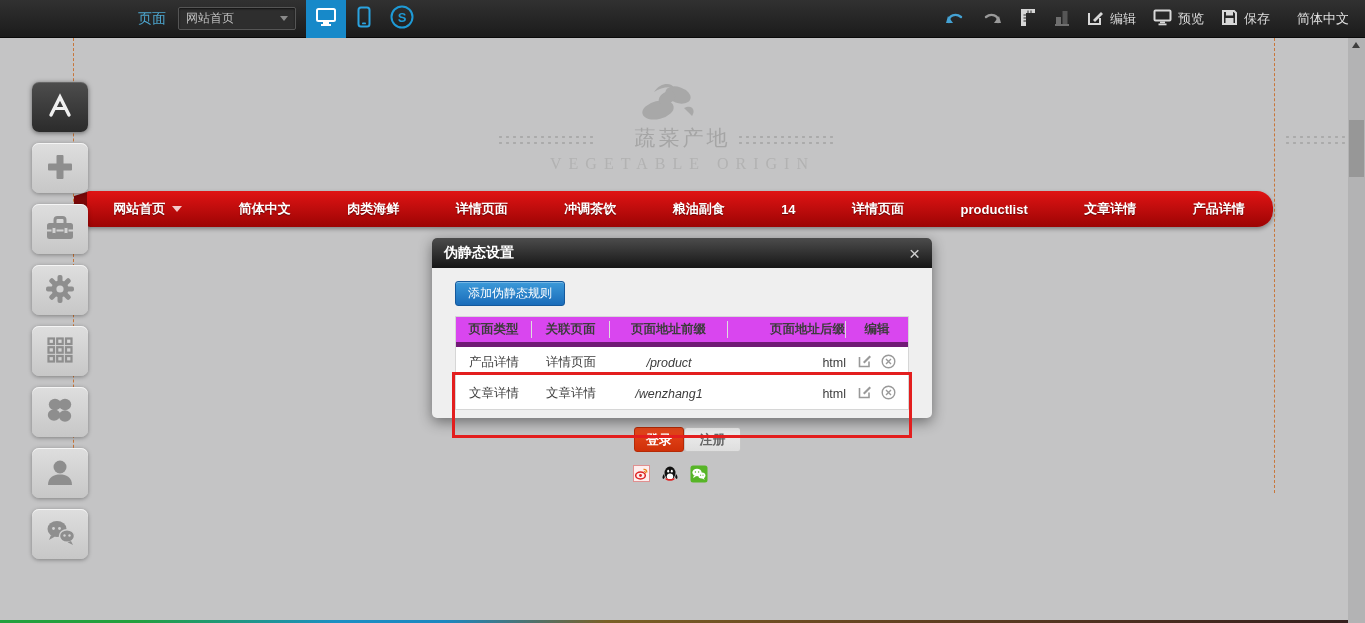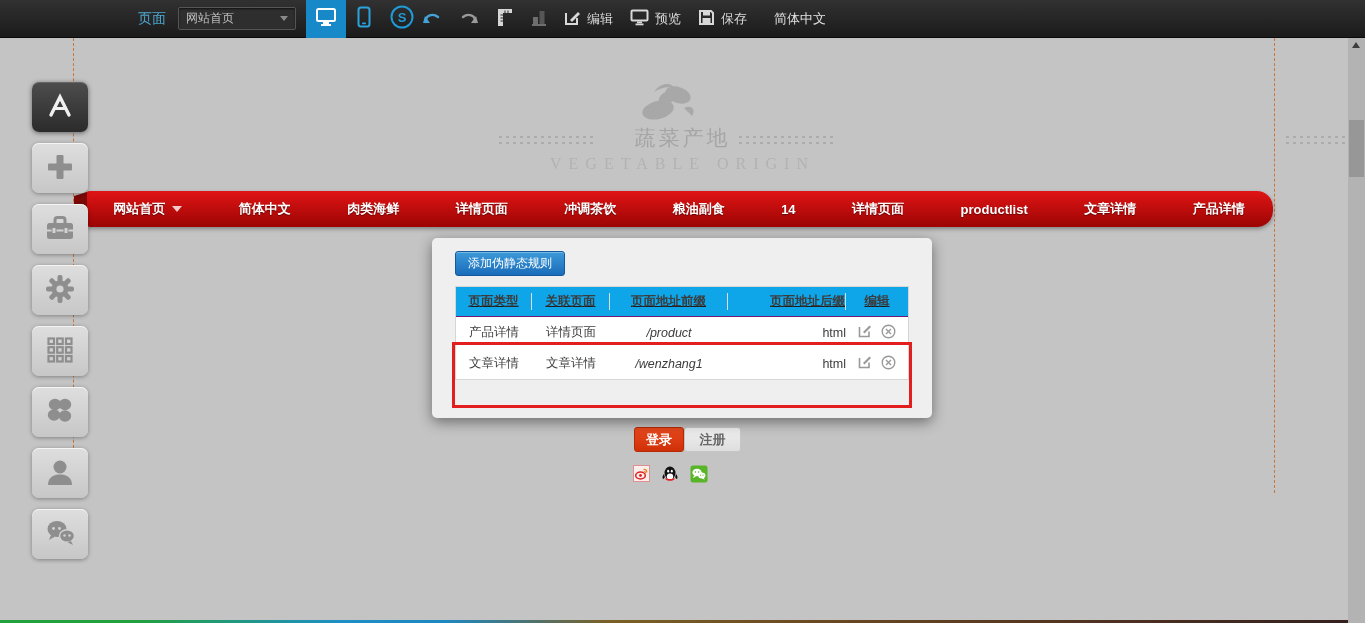--- a/index.html
+++ b/index.html
@@ -2,21 +2,21 @@
 <html><head>
 <meta charset="utf-8">
 <style>
   * { margin:0; padding:0; box-sizing:border-box; }
   body { font-family:"Liberation Sans","DejaVu Sans",sans-serif; }
   .screen { position:relative; width:1365px; height:623px; overflow:hidden; background:#c4c4c5; }
 
   
   .toolbar { position:absolute; top:0; left:0; width:100%; height:38px;
     background:linear-gradient(#313131,#1b1b1b); border-bottom:1px solid #0a0a0a;
-    display:flex; align-items:center; z-index:20; }
+    display:flex; align-items:center; justify-content:space-between; z-index:20; }
   .tb-left { display:flex; align-items:center; height:100%; padding-left:138px; }
   .page-label { color:#4da6cf; font-size:14px; margin-right:12px; }
   .page-select { width:118px; height:23px; background:#2e2e2e; border:1px solid #555;
     border-radius:2px; color:#c0c0c0; font-size:12px; display:flex; align-items:center;
     justify-content:space-between; padding:0 7px; cursor:pointer; box-shadow:inset 0 1px 2px rgba(0,0,0,.6); }
   .select-caret { width:0; height:0; border-left:4px solid transparent; border-right:4px solid transparent; border-top:5px solid #8a8a8a; }
   .dev-btn { height:38px; border:none; background:transparent; display:flex; align-items:center; justify-content:center; cursor:pointer; }
   .dev-btn.active { background:#1789c9; width:40px; margin-left:10px; }
   .dev-btn.phone { width:36px; }
   .dev-btn.circle { width:40px; }
@@ -63,21 +63,21 @@
   .modal-titlebar { height:30px; background:linear-gradient(#4c4c4c,#161616); border-radius:5px 5px 0 0;
     display:flex; align-items:center; justify-content:space-between; padding:0 12px; }
   .modal-title { color:#fff; font-size:14px; font-weight:bold; }
   .modal-close { color:#cfcfcf; font-size:19px; line-height:1; cursor:pointer; background:none; border:none; }
   .modal-body { position:relative; padding:13px 22px 0 23px; }
   .btn-add-rule { height:25px; padding:0 12px; font-size:12px; color:#fff; cursor:pointer;
     background:linear-gradient(#3c9ad9,#1a6cba); border:1px solid #15599c; border-radius:3px;
     box-shadow:inset 0 1px 0 rgba(255,255,255,.3); }
   .rule-table { margin-top:10px; width:454px; font-size:12.5px; background:#fff; border:1px solid #d6d6d6; }
   .rt-row { display:flex; height:31px; align-items:center; }
-  .rt-head { background:#0ea5e9; font-weight:bold; color:#1a1a1a; height:30px; border-bottom:1px solid #701a75;text-decoration:underline; }
+  .rt-head { background:#d946ef; font-weight:bold; color:#1a1a1a; height:30px; border-bottom:5px solid #701a75; }
   .rt-cell { text-align:center; color:#3c3c3c; overflow:hidden; }
   .rt-head .rt-cell { border-right:1px solid #ddd; }
   .rt-head .rt-cell:last-child { border-right:none; }
   .c0{width:76px;} .c1{width:78px;} .c2{width:118px;} .c3{width:118px;text-align:right;} .c4{width:62px;}
   .url-prefix { font-style:italic; }
   .row-icons { display:flex; gap:9px; justify-content:center; }
   .row-icons svg { cursor:pointer; }
   .annotation-box { position:absolute; left:20px; top:104px; width:460px; height:66px;
     border:3px solid #e31e1e; pointer-events:none; z-index:3; }
 
@@ -320,20 +320,24 @@
         </span>
       <span class="nav-item">
           <span>文章详情</span>
         </span>
       <span class="nav-item">
           <span>产品详情</span>
         </span>
     </nav>
 
     <div class="modal">
+      <div class="modal-titlebar">
+        <span class="modal-title">伪静态设置</span>
+        <button class="modal-close">×</button>
+      </div>
       <div class="modal-body">
         <button class="btn-add-rule">添加伪静态规则</button>
         <div class="rule-table">
           <div class="rt-row rt-head">
             <span class="rt-cell c0">页面类型</span>
             <span class="rt-cell c1">关联页面</span>
             <span class="rt-cell c2">页面地址前缀</span>
             <span class="rt-cell c3">页面地址后缀</span>
             <span class="rt-cell c4">编辑</span>
           </div>

